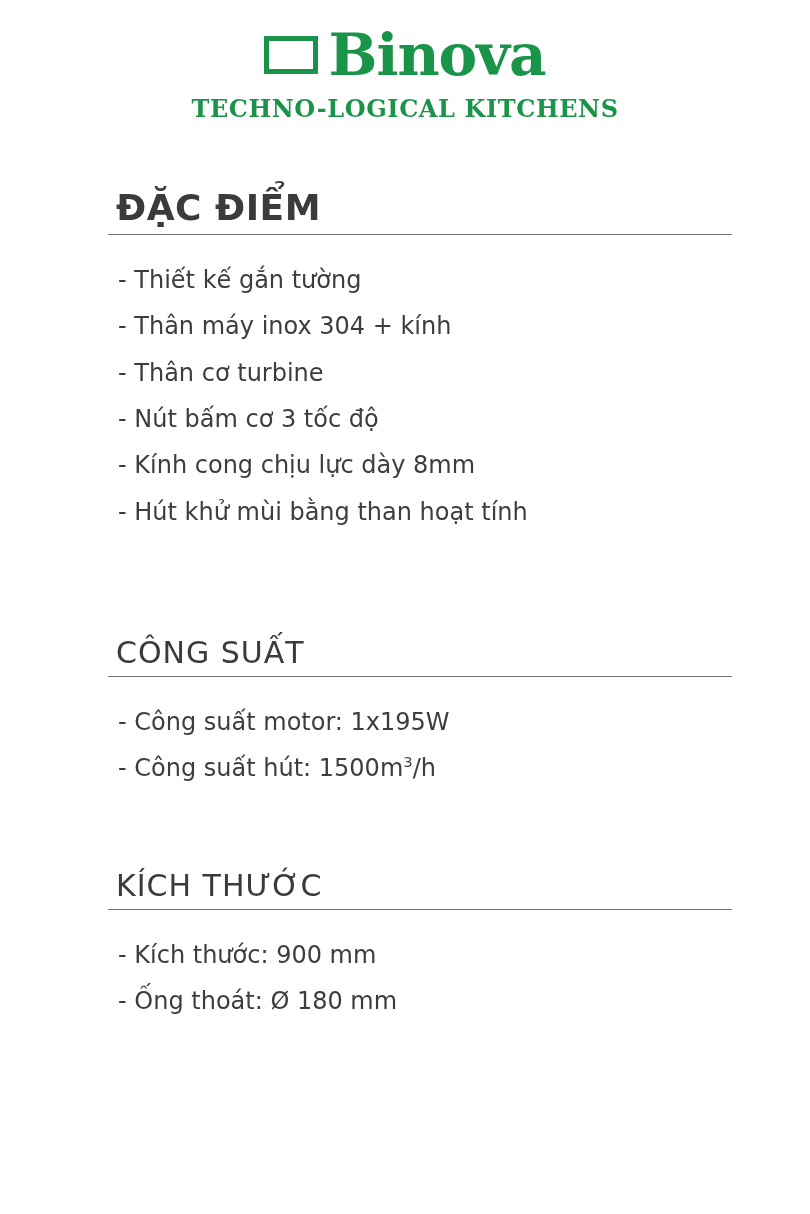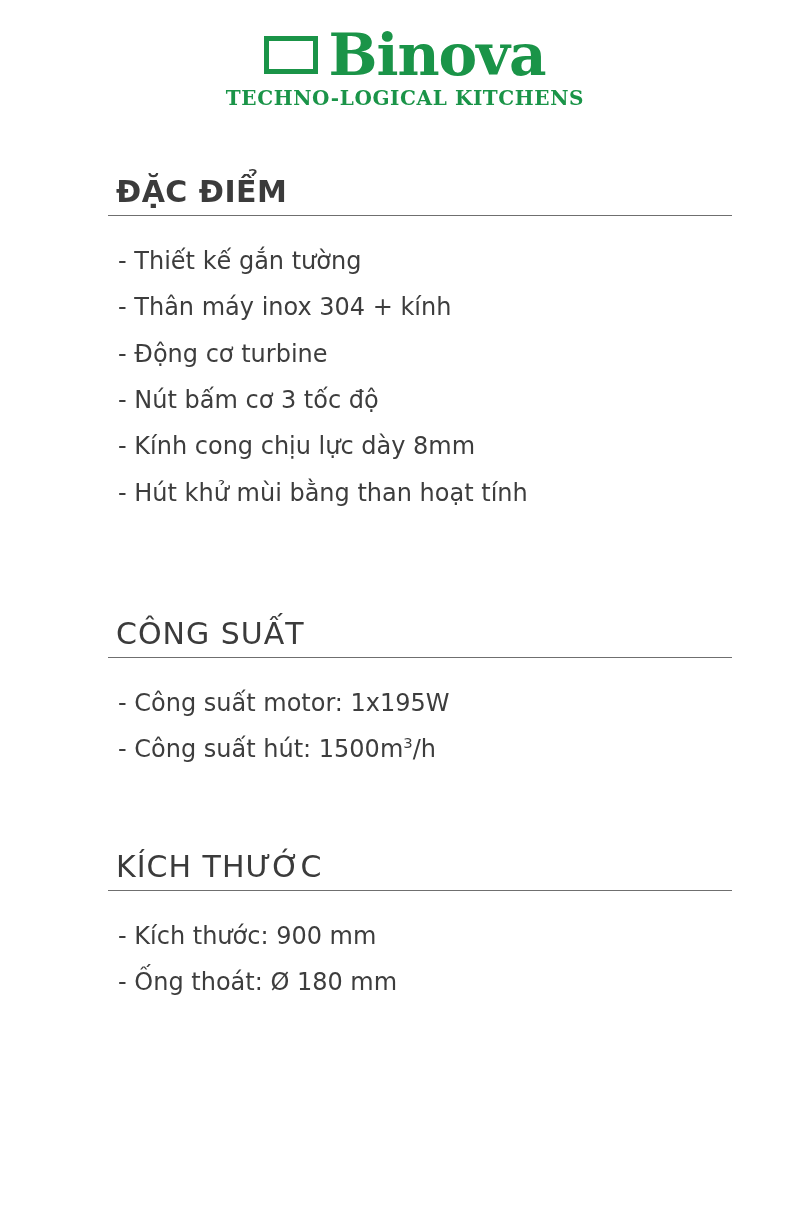--- a/index.html
+++ b/index.html
@@ -41,37 +41,37 @@
   }
   .logo-word {
     font-family: "DejaVu Serif", serif;
     font-weight: bold;
     font-size: 58px;
     line-height: 58px;
     color: #1a9448;
     letter-spacing: -1px;
   }
   .logo-sub {
-    margin-top: 2px;
+    margin-top: 10px;
     font-family: "DejaVu Serif", serif;
     font-weight: bold;
-    font-size: 20px;
+    font-size: 24px;
     letter-spacing: 0.6px;
     color: #1a9448;
   }
 
   
   .content {
     padding: 0 78px 0 108px;
   }
   .section {
     margin-top: 0;
   }
   .section-heading {
-    font-size: 30px;
+    font-size: 36px;
     font-weight: bold;
     color: #3b3b3b;
     letter-spacing: 0.5px;
     margin: 0;
     padding: 0 0 6px 8px;
   }
   .section-heading.light {
     font-weight: normal;
     font-size: 30px;
     letter-spacing: 1px;
@@ -120,21 +120,21 @@
   </div>
 
   <div class="content">
 
     <div class="section" id="sec-features">
       <h2 class="section-heading">ĐẶC ĐIỂM</h2>
       <div class="rule"></div>
       <ul class="items">
         <li>- Thiết kế gắn tường</li>
         <li>- Thân máy inox 304 + kính</li>
-        <li>- Động cơ turbine</li>
+        <li>- Thân cơ turbine</li>
         <li>- Nút bấm cơ 3 tốc độ</li>
         <li>- Kính cong chịu lực dày 8mm</li>
         <li>- Hút khử mùi bằng than hoạt tính</li>
       </ul>
     </div>
 
     <div class="section" id="sec-power">
       <h2 class="section-heading light">CÔNG SUẤT</h2>
       <div class="rule"></div>
       <ul class="items">

